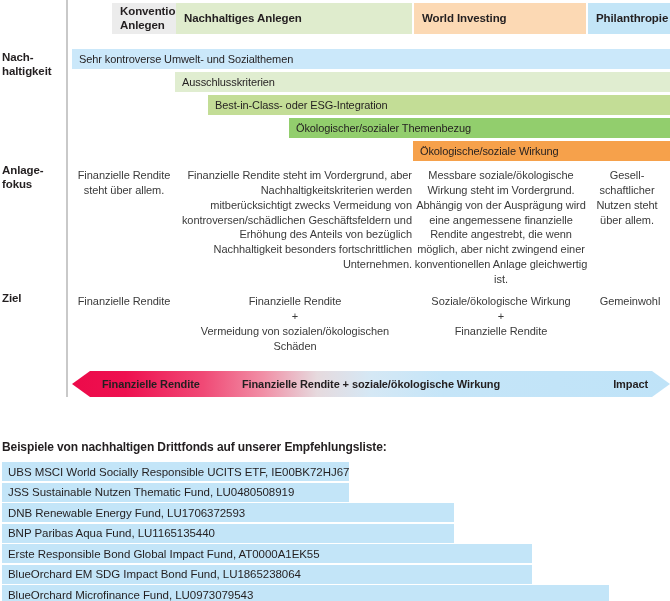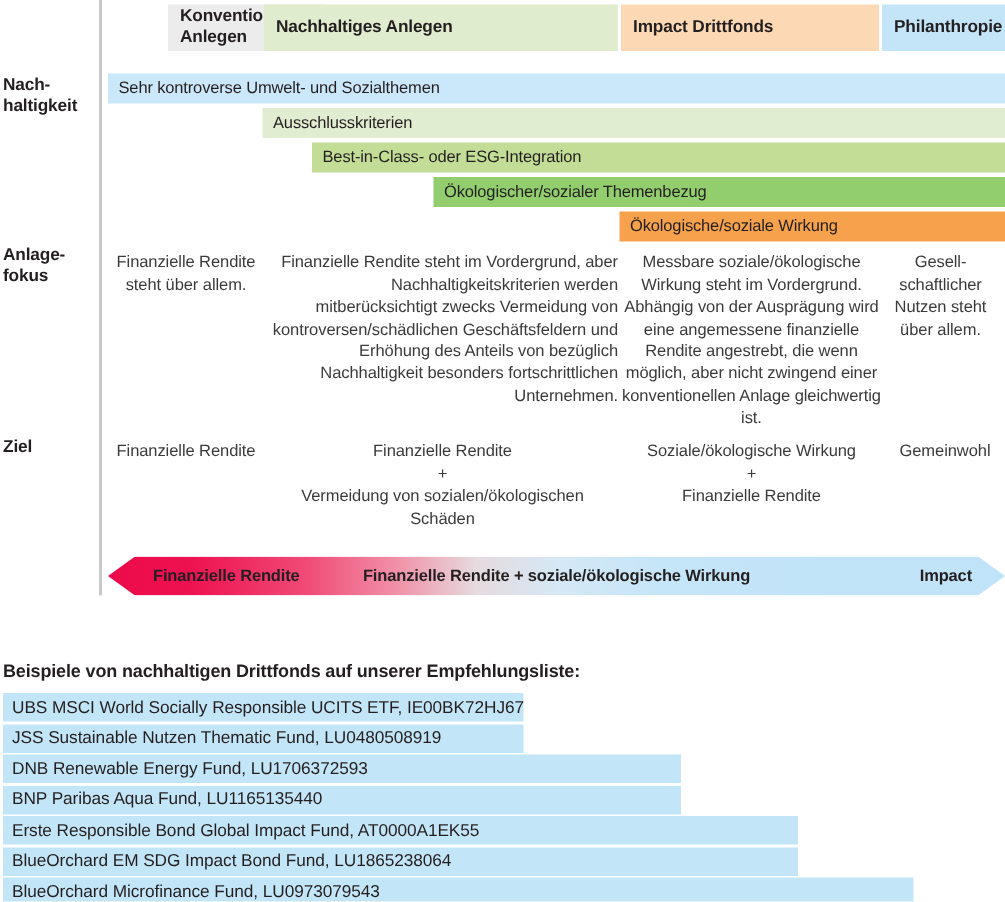--- a/index.html
+++ b/index.html
@@ -133,21 +133,21 @@
 
   <div class="v-divider"></div>
 
   <div class="cat conv" style="background: rgb(236, 236, 236); margin-left: 44px;">
     <span>Konventionelles Anlegen</span>
   </div>
   <div class="cat nach" style="background: rgb(223, 236, 205);">
     <span>Nachhaltiges Anlegen</span>
   </div>
   <div class="cat impact" style="background: rgb(252, 217, 180);">
-    <span>Impact Drittfonds</span>
+    <span>World Investing</span>
   </div>
   <div class="cat phil" style="background: rgb(195, 229, 247);">
     <span>Philanthropie</span>
   </div>
 
   <div class="rowlabel nachhalt" style="white-space:pre-line">Nach-
 haltigkeit</div>
   <div class="rowlabel anlage" style="white-space:pre-line">Anlage-
 fokus</div>
   <div class="rowlabel ziel" style="white-space:pre-line">Ziel</div>

